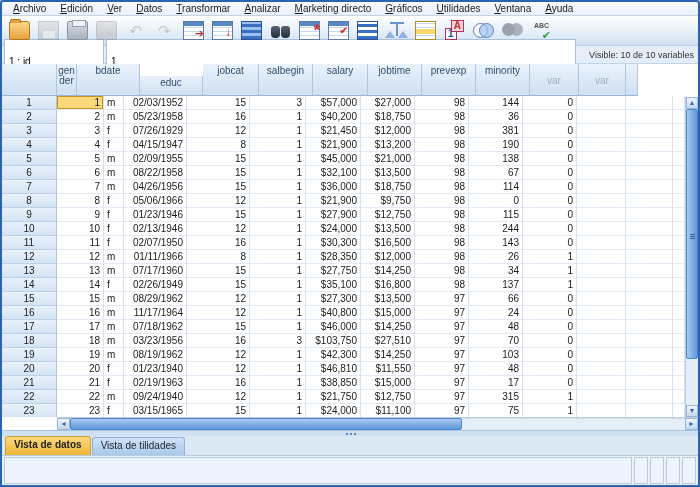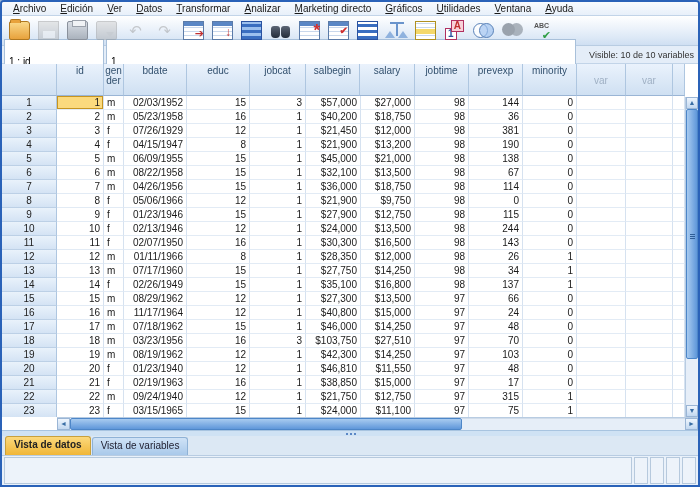--- a/index.html
+++ b/index.html
@@ -234,24 +234,23 @@
 
   <div class="cellref">
     <div class="cellref-box cellref-name">1 : id</div>
     <div class="cellref-box cellref-editor">1</div>
     <div class="visible-info">Visible: 10 de 10 variables</div>
   </div>
 
   <div class="grid-area">
     <div class="grid-header-row">
       <div class="corner"></div>
-    <div class="col-hdr" style="width: 47px;">id</div>
         <div class="col-hdr" style="width: 20px;">gender</div>
         <div class="col-hdr" style="width: 63px;">bdate</div>
-        <div class="col-hdr" style="width: 63px;">educ</div>
+        <div class="col-hdr" style="width: 63px; margin-top: 12px;">educ</div>
         <div class="col-hdr" style="width: 56px;">jobcat</div>
         <div class="col-hdr" style="width: 54px;">salbegin</div>
         <div class="col-hdr" style="width: 55px;">salary</div>
         <div class="col-hdr" style="width: 54px;">jobtime</div>
         <div class="col-hdr" style="width: 54px;">prevexp</div>
         <div class="col-hdr" style="width: 54px;">minority</div>
         <div class="col-hdr ghost" style="width: 49px;">var</div>
         <div class="col-hdr ghost" style="width: 47px;">var</div>
         <div class="col-hdr ghost" style="width: 12px;"></div>
       </div>
@@ -317,21 +316,21 @@
           <div class="cell a-right" style="width: 54px;">190</div>
           <div class="cell a-right" style="width: 54px;">0</div>
           <div class="cell a-right" style="width: 49px;"></div>
           <div class="cell a-right" style="width: 47px;"></div>
           <div class="cell a-right" style="width: 12px;"></div>
         </div>
         <div class="grid-row">
           <div class="row-hdr">5</div>
           <div class="cell a-right" style="width: 47px;">5</div>
           <div class="cell a-left" style="width: 20px;">m</div>
-          <div class="cell a-right" style="width: 63px;">06/09/1955</div>
+          <div class="cell a-right" style="width: 63px;">02/09/1955</div>
           <div class="cell a-right" style="width: 63px;">15</div>
           <div class="cell a-right" style="width: 56px;">1</div>
           <div class="cell a-right" style="width: 55px;">$45,000</div>
           <div class="cell a-right" style="width: 54px;">$21,000</div>
           <div class="cell a-right" style="width: 54px;">98</div>
           <div class="cell a-right" style="width: 54px;">138</div>
           <div class="cell a-right" style="width: 54px;">0</div>
           <div class="cell a-right" style="width: 49px;"></div>
           <div class="cell a-right" style="width: 47px;"></div>
           <div class="cell a-right" style="width: 12px;"></div>
@@ -636,21 +635,21 @@
       <div class="hthumb"></div>
       <div class="htrack"></div>
       <div class="hsb-btn">►</div>
     </div>
   </div>
 
   <div class="splitter"></div>
 
   <div class="tabbar">
       <div class="tab active">Vista de datos</div>
-      <div class="tab">Vista de variables</div>
+      <div class="tab">Vista de tilidades</div>
     </div>
 
   <div class="statusbar">
     <div class="status-pane status-left"></div>
     <div class="status-pane status-sm"></div>
     <div class="status-pane status-sm"></div>
     <div class="status-pane status-sm"></div>
     <div class="status-pane status-sm"></div>
   </div>
 

